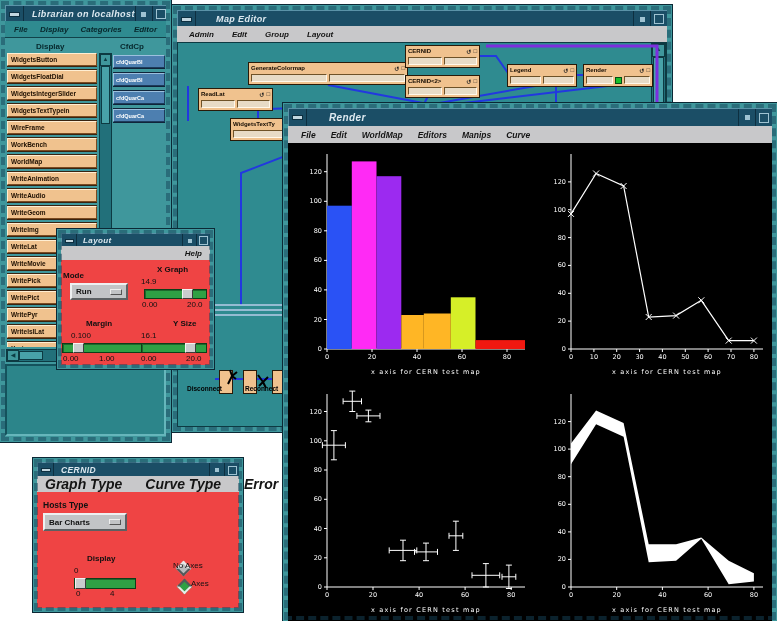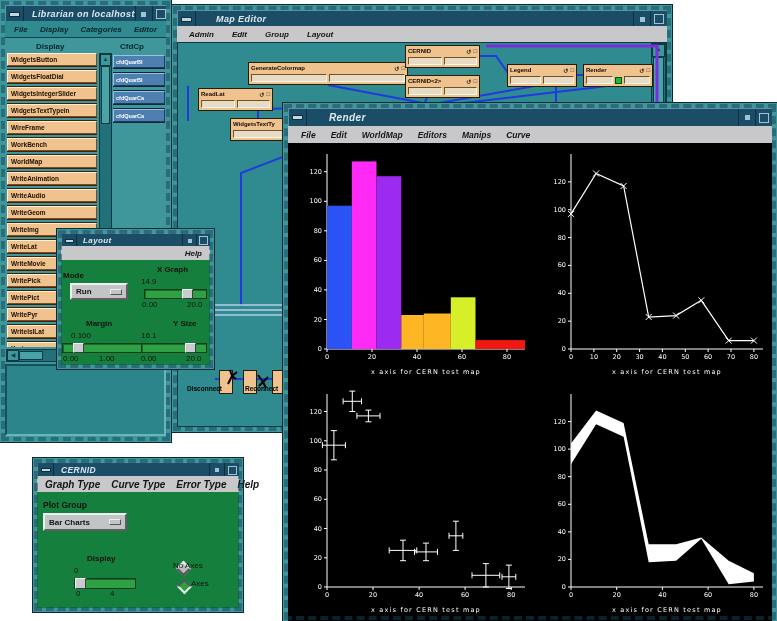--- a/index.html
+++ b/index.html
@@ -39,21 +39,21 @@
   .mblock-ctrl{height:8px;display:flex;gap:2px;padding:1px 2px 2px 2px;align-items:stretch}
   .ctrl-bar{flex:1;background:#e7dbc6;border:1px solid;border-color:#6e5228 #fff8ea #fff8ea #6e5228}
   .led{width:5px;height:5px;background:#17c02a;border:1px solid #044d14;flex:none;align-self:center}
   .map-canvas{position:absolute;left:5px;right:5px;top:37px;bottom:5px;background:#2f8b90;overflow:hidden;border:1px solid #0d3a42}
   .tool-block{position:absolute;width:12px;height:22px;background:#f0c28e;outline:1px solid #2a1a08;z-index:2}
   .tool-label{position:absolute;font:bold 6.5px "Liberation Sans",sans-serif;color:#000;z-index:3;white-space:nowrap}
   .pliers{position:absolute;z-index:3}
   .render-canvas{position:absolute;left:5px;right:5px;top:40px;bottom:0;background:#000;overflow:hidden}
   .chart{position:absolute}
   .chart text{fill:#fff;font:6.5px "DejaVu Sans",sans-serif}
-  .gray-body{position:absolute;left:4px;right:4px;bottom:4px;background:#15803d}
+  .gray-body{position:absolute;left:4px;right:4px;bottom:4px;background:#ef4444}
   .dlg-label{position:absolute;font:bold 8px "Liberation Sans",sans-serif;color:#111;white-space:nowrap}
   .dlg-val{position:absolute;font:8px "Liberation Sans",sans-serif;color:#111;white-space:nowrap}
   .mslider{position:absolute;background:#2fa044;border:1px solid #0c3f18;box-shadow:inset 1px 1px 0 rgba(0,0,0,.35)}
   .sl-thumb{position:absolute;top:-1px;bottom:-1px;width:9px;background:#c9cccd;border:1px solid;border-color:#f2f2f2 #3c3c3c #3c3c3c #f2f2f2}
   .opt-btn{position:absolute;background:#c2c4c6;border:2px solid;border-color:#edf0f1 #5c6062 #5c6062 #edf0f1;
     display:flex;align-items:center;justify-content:space-between;padding:0 4px;font:bold 8px "Liberation Sans",sans-serif;color:#111}
   .opt-dash{width:10px;height:4px;background:#c2c4c6;border:1px solid;border-color:#eee #555 #555 #eee;flex:none;margin-left:4px}
   .diamond{position:absolute;width:7px;height:7px;transform:rotate(45deg);background:#b8babc;
     border:2px solid;border-color:#e9e9e9 #55585a #55585a #e9e9e9}
   .diamond.sel{background:#2fa044;border-color:#55585a #e9e9e9 #e9e9e9 #55585a}
@@ -557,28 +557,28 @@
     <span class="tb-title" style="margin-left:7px">CERNID</span>
     <div class="tb-btns">
       <div class="tb-btn" style="width:14px">
           <div class="g-dot" style="width:4px;height:4px"></div>
         </div>
       <div class="tb-btn" style="width:14px">
           <div class="g-max" style="width:7px;height:7px"></div>
         </div>
     </div>
   </div>
-  <div class="menubar panel-menu" style="top:18px;left:4px;right:4px;height:16px;gap:11px;padding:0 8px;font-size:10px">
+  <div class="menubar panel-menu" style="top:18px;left:4px;right:4px;height:16px;gap:23px;padding:0 8px;font-size:14px">
       <div class="menu-item">Graph Type</div>
       <div class="menu-item">Curve Type</div>
       <div class="menu-item">Error Type</div>
       <div class="menu-item">Help</div>
     </div>
   <div class="gray-body" style="top:34px">
-    <span class="dlg-label" style="left:6px;top:8px;font-size:8.5px">Plot Group</span>
+    <span class="dlg-label" style="left:6px;top:8px;font-size:8.5px">Hosts Type</span>
     <div class="opt-btn" style="left:6px;top:21px;width:72px;height:14px">
       <span>Bar Charts</span>
         <span class="opt-dash"></span>
     </div>
     <span class="dlg-label" style="left:50px;top:62px">Display</span>
     <span class="dlg-val" style="left:37px;top:74px">0</span>
     <div class="mslider" style="left:37px;top:86px;width:60px;height:9px">
         <div class="sl-thumb" style="left: 0px;"></div>
       </div>
     <span class="dlg-val" style="left:39px;top:97px">0</span>

